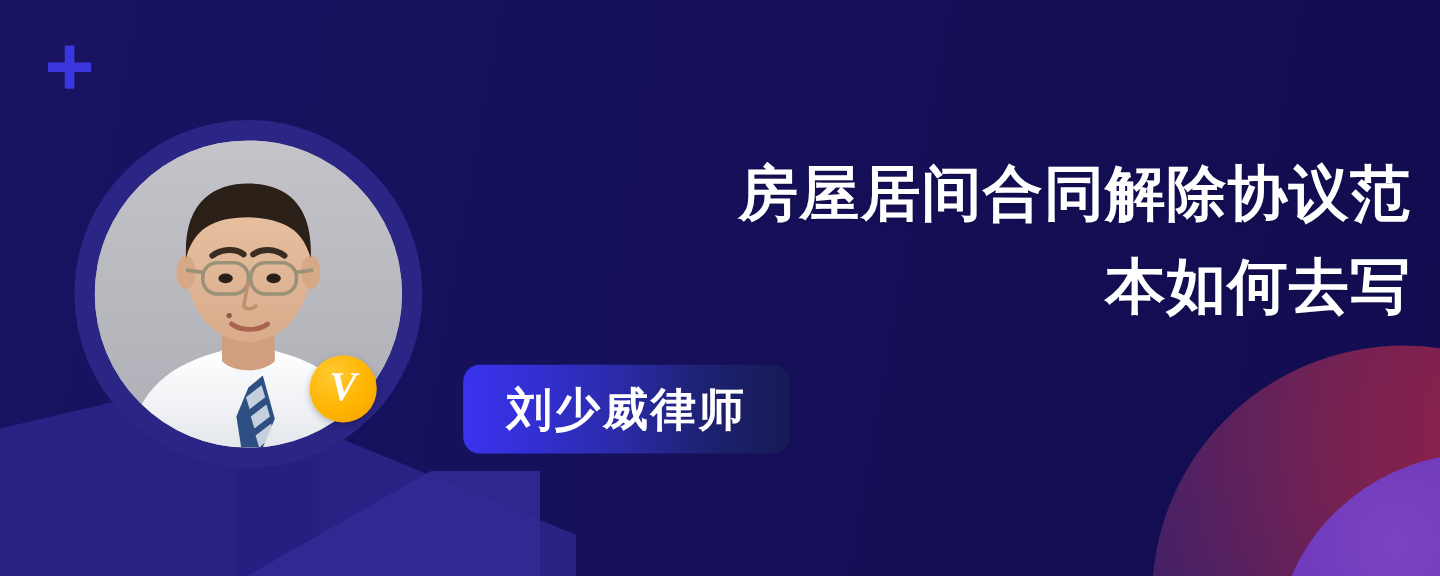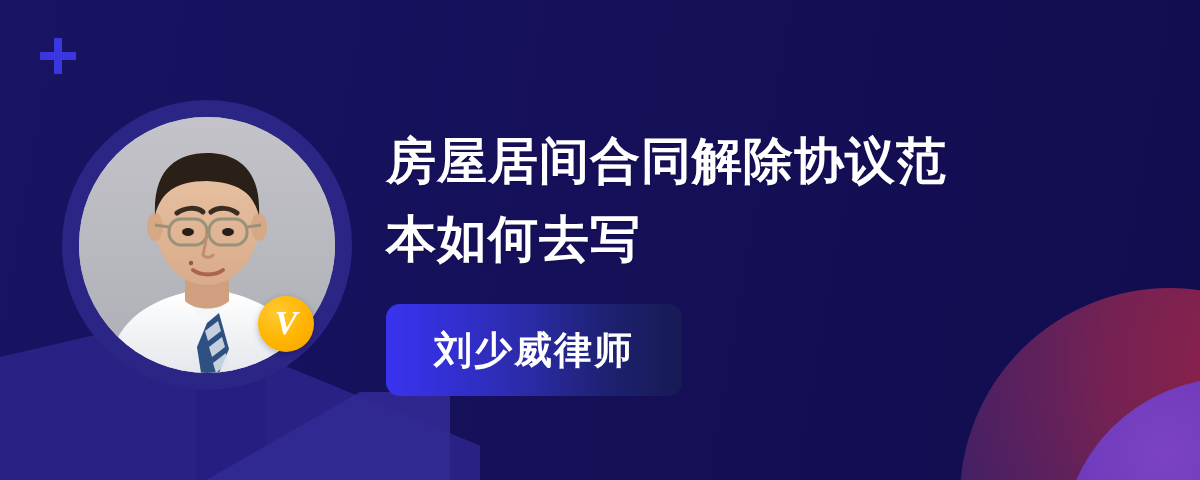--- a/index.html
+++ b/index.html
@@ -164,28 +164,29 @@
   }
   .headline {
     margin: 0;
     color: #ffffff;
     font-size: 50px;
     line-height: 78px;
     font-weight: 700;
     letter-spacing: 1px;
     white-space: pre-line;
     text-shadow: 0 1px 2px rgba(0,0,0,0.18);
+    text-align: right;
   }
 
   .name-button {
     display: inline-flex;
     align-items: center;
     margin-top: 26px;
-    height: 92px;
-    padding: 0 48px;
+    height: 74px;
+    padding: 0 36px;
     border: none;
     border-radius: 14px;
     background: linear-gradient(90deg, #3a33ef 0%, #3430d8 18%, #2b2ba7 48%, #1d2170 75%, #171a54 100%);
     color: #ffffff;
     font-size: 38px;
     font-weight: 700;
     letter-spacing: 2px;
     font-family: "Liberation Sans", "DejaVu Sans", sans-serif;
     cursor: pointer;
   }

